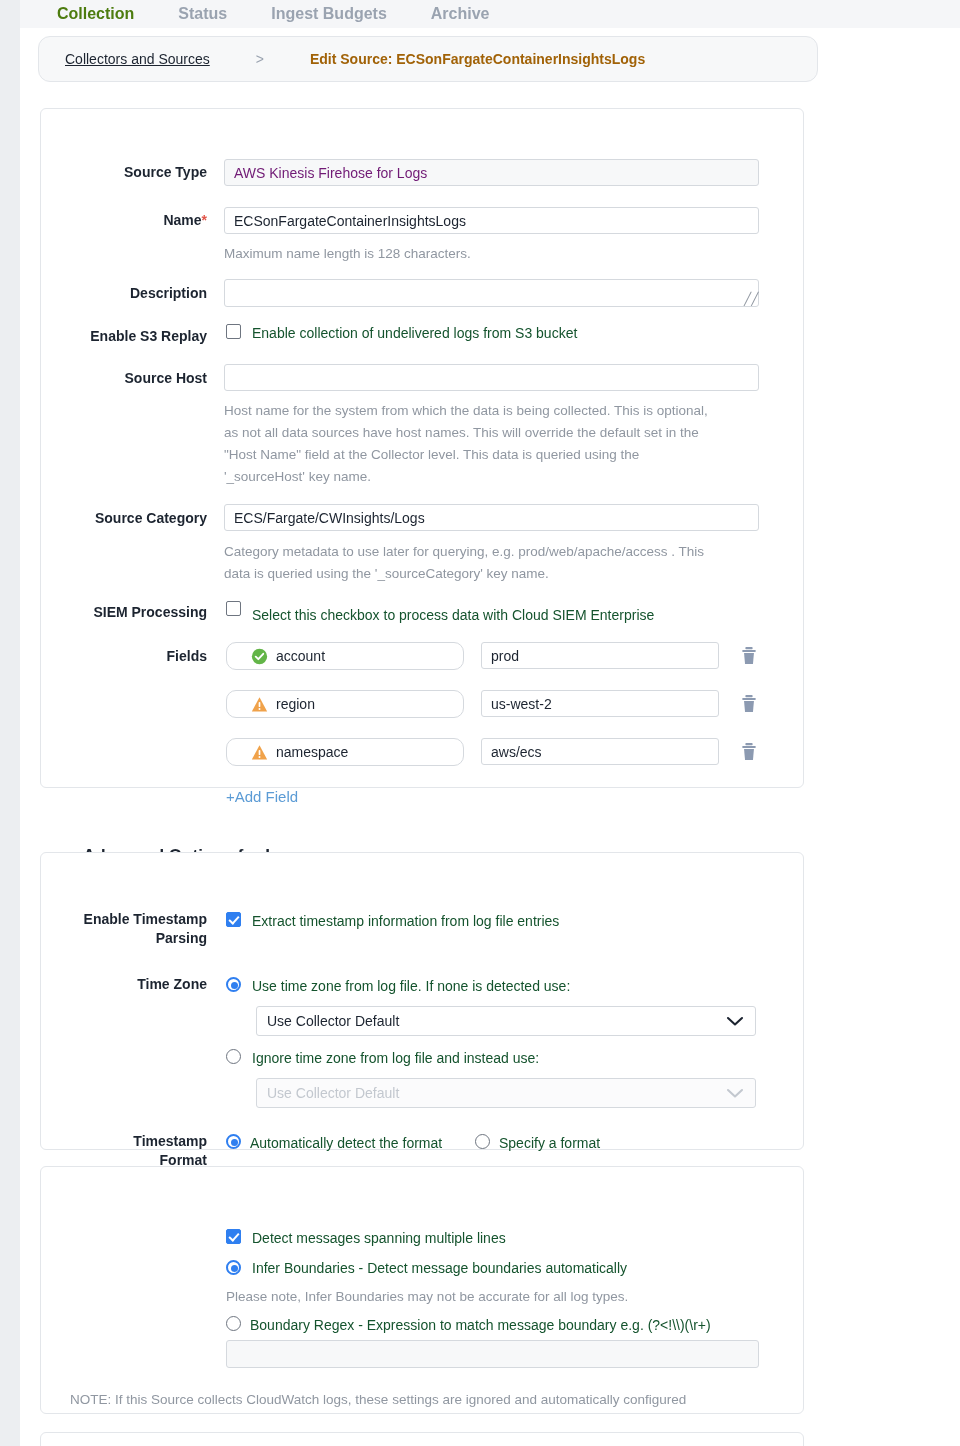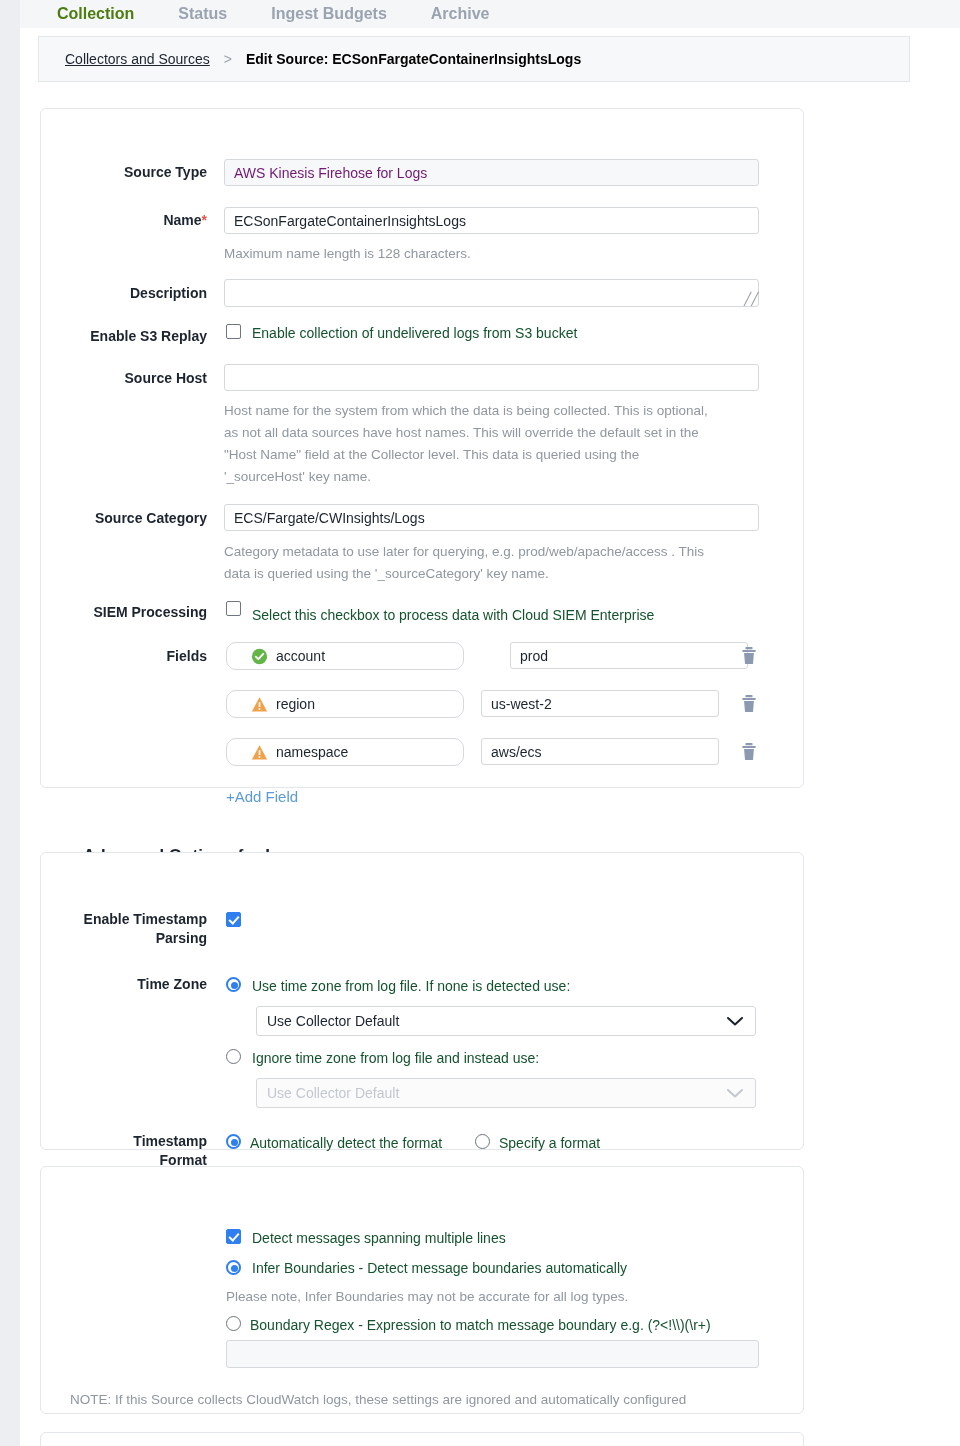--- a/index.html
+++ b/index.html
@@ -30,28 +30,29 @@
   }
 
   
   .canvas {
     position: absolute; top: 28px; left: 20px; width: 940px; height: 1418px;
     background: #ffffff;
   }
 
   
   .breadcrumb {
-    position: absolute; top: 36px; left: 38px; width: 872px; height: 46px;
-    background: #f7f8f9; border: 1px solid #e3e6ea; border-radius: 0;
+    position: absolute; top: 36px; left: 38px; width: 780px; height: 46px;
+    background: #f7f8f9; border: 1px solid #e3e6ea; border-radius: 12px;
     display: flex; align-items: center; padding-left: 26px;
     font-size: 14px;
+    gap: 32px;
   }
   .bc-link { color: #1c2430; text-decoration: underline; cursor: pointer; }
   .bc-sep { color: #9aa3b0; margin: 0 14px; }
-  .bc-current { color: #000000; font-weight: bold; }
+  .bc-current { color: #a16207; font-weight: bold; }
 
   
   .card {
     position: absolute; left: 40px; width: 764px;
     background: #fff; border: 1px solid #e3e6ea; border-radius: 6px;
   }
   #card-main   { top: 108px; height: 680px; }
   #card-ts     { top: 852px; height: 298px; }
   #card-ml     { top: 1166px; height: 248px; }
   #card-next   { top: 1432px; height: 60px; }
@@ -214,21 +215,21 @@
 
   <div class="lbl" style="top:647px; left:60px; width:147px;">Fields</div>
 
   <div class="fld-name" style="top:642px; left:226px;">
     <svg class="badge" viewBox="0 0 20 20">
       <circle cx="10" cy="10" r="9" fill="#63b548"></circle>
       <path d="M5.6 10.2 L8.6 13.1 L14.4 6.8" stroke="#fff" stroke-width="2.2" fill="none" stroke-linecap="round" stroke-linejoin="round"></path>
     </svg>
     <span class="txt">account</span>
   </div>
-  <input class="inp" style="top: 642px; left: 510px; width: 238px;" value="prod">
+  <input class="inp" style="top: 642px; left: 481px; width: 238px;" value="prod">
   <svg class="trash" style="top:646px; left:740px;" viewBox="0 0 20 22">
     <rect x="6" y="1" width="8" height="2.4" rx="0.8" fill="#8c9ab1"></rect>
     <rect x="2.5" y="4.2" width="15" height="2.4" rx="0.8" fill="#8c9ab1"></rect>
     <path d="M4.5 7.6 h11 l-1.1 12.2 h-8.8 z" fill="#8c9ab1"></path>
   </svg>
 
   <div class="fld-name" style="top:690px; left:226px;">
     <svg class="badge" viewBox="0 0 20 20">
       <path d="M10 1.6 L19 18.2 H1 Z" fill="#f0a24a"></path>
       <rect x="9" y="7" width="2" height="6" rx="1" fill="#fff"></rect>
@@ -265,20 +266,21 @@
     <span>Advanced Options for Logs</span>
   </div>
 
   <div class="card" id="card-ts"></div>
 
   <div class="lbl" style="top:910px; left:40px; width:167px;">
     <div>Enable Timestamp</div>
     <div>Parsing</div>
   </div>
   <div class="cb checked" style="top:912px; left:226px;"></div>
+  <div class="cbtext" style="top:912px; left:252px;">Extract timestamp information from log file entries</div>
 
   <div class="lbl" style="top:975px; left:40px; width:167px;">Time Zone</div>
   <div class="rd checked" style="top:977px; left:226px;"></div>
   <div class="cbtext" style="top:977px; left:252px;">Use time zone from log file. If none is detected use:</div>
 
   <div class="sel" style="top:1006px; left:256px;">
     <span>Use Collector Default</span>
     <svg class="chev" width="20" height="12" viewBox="0 0 20 12">
       <path d="M3 3 L10 9.5 L17 3" stroke="#1c2430" stroke-width="2.1" fill="none" stroke-linecap="round" stroke-linejoin="round"></path>
     </svg>

